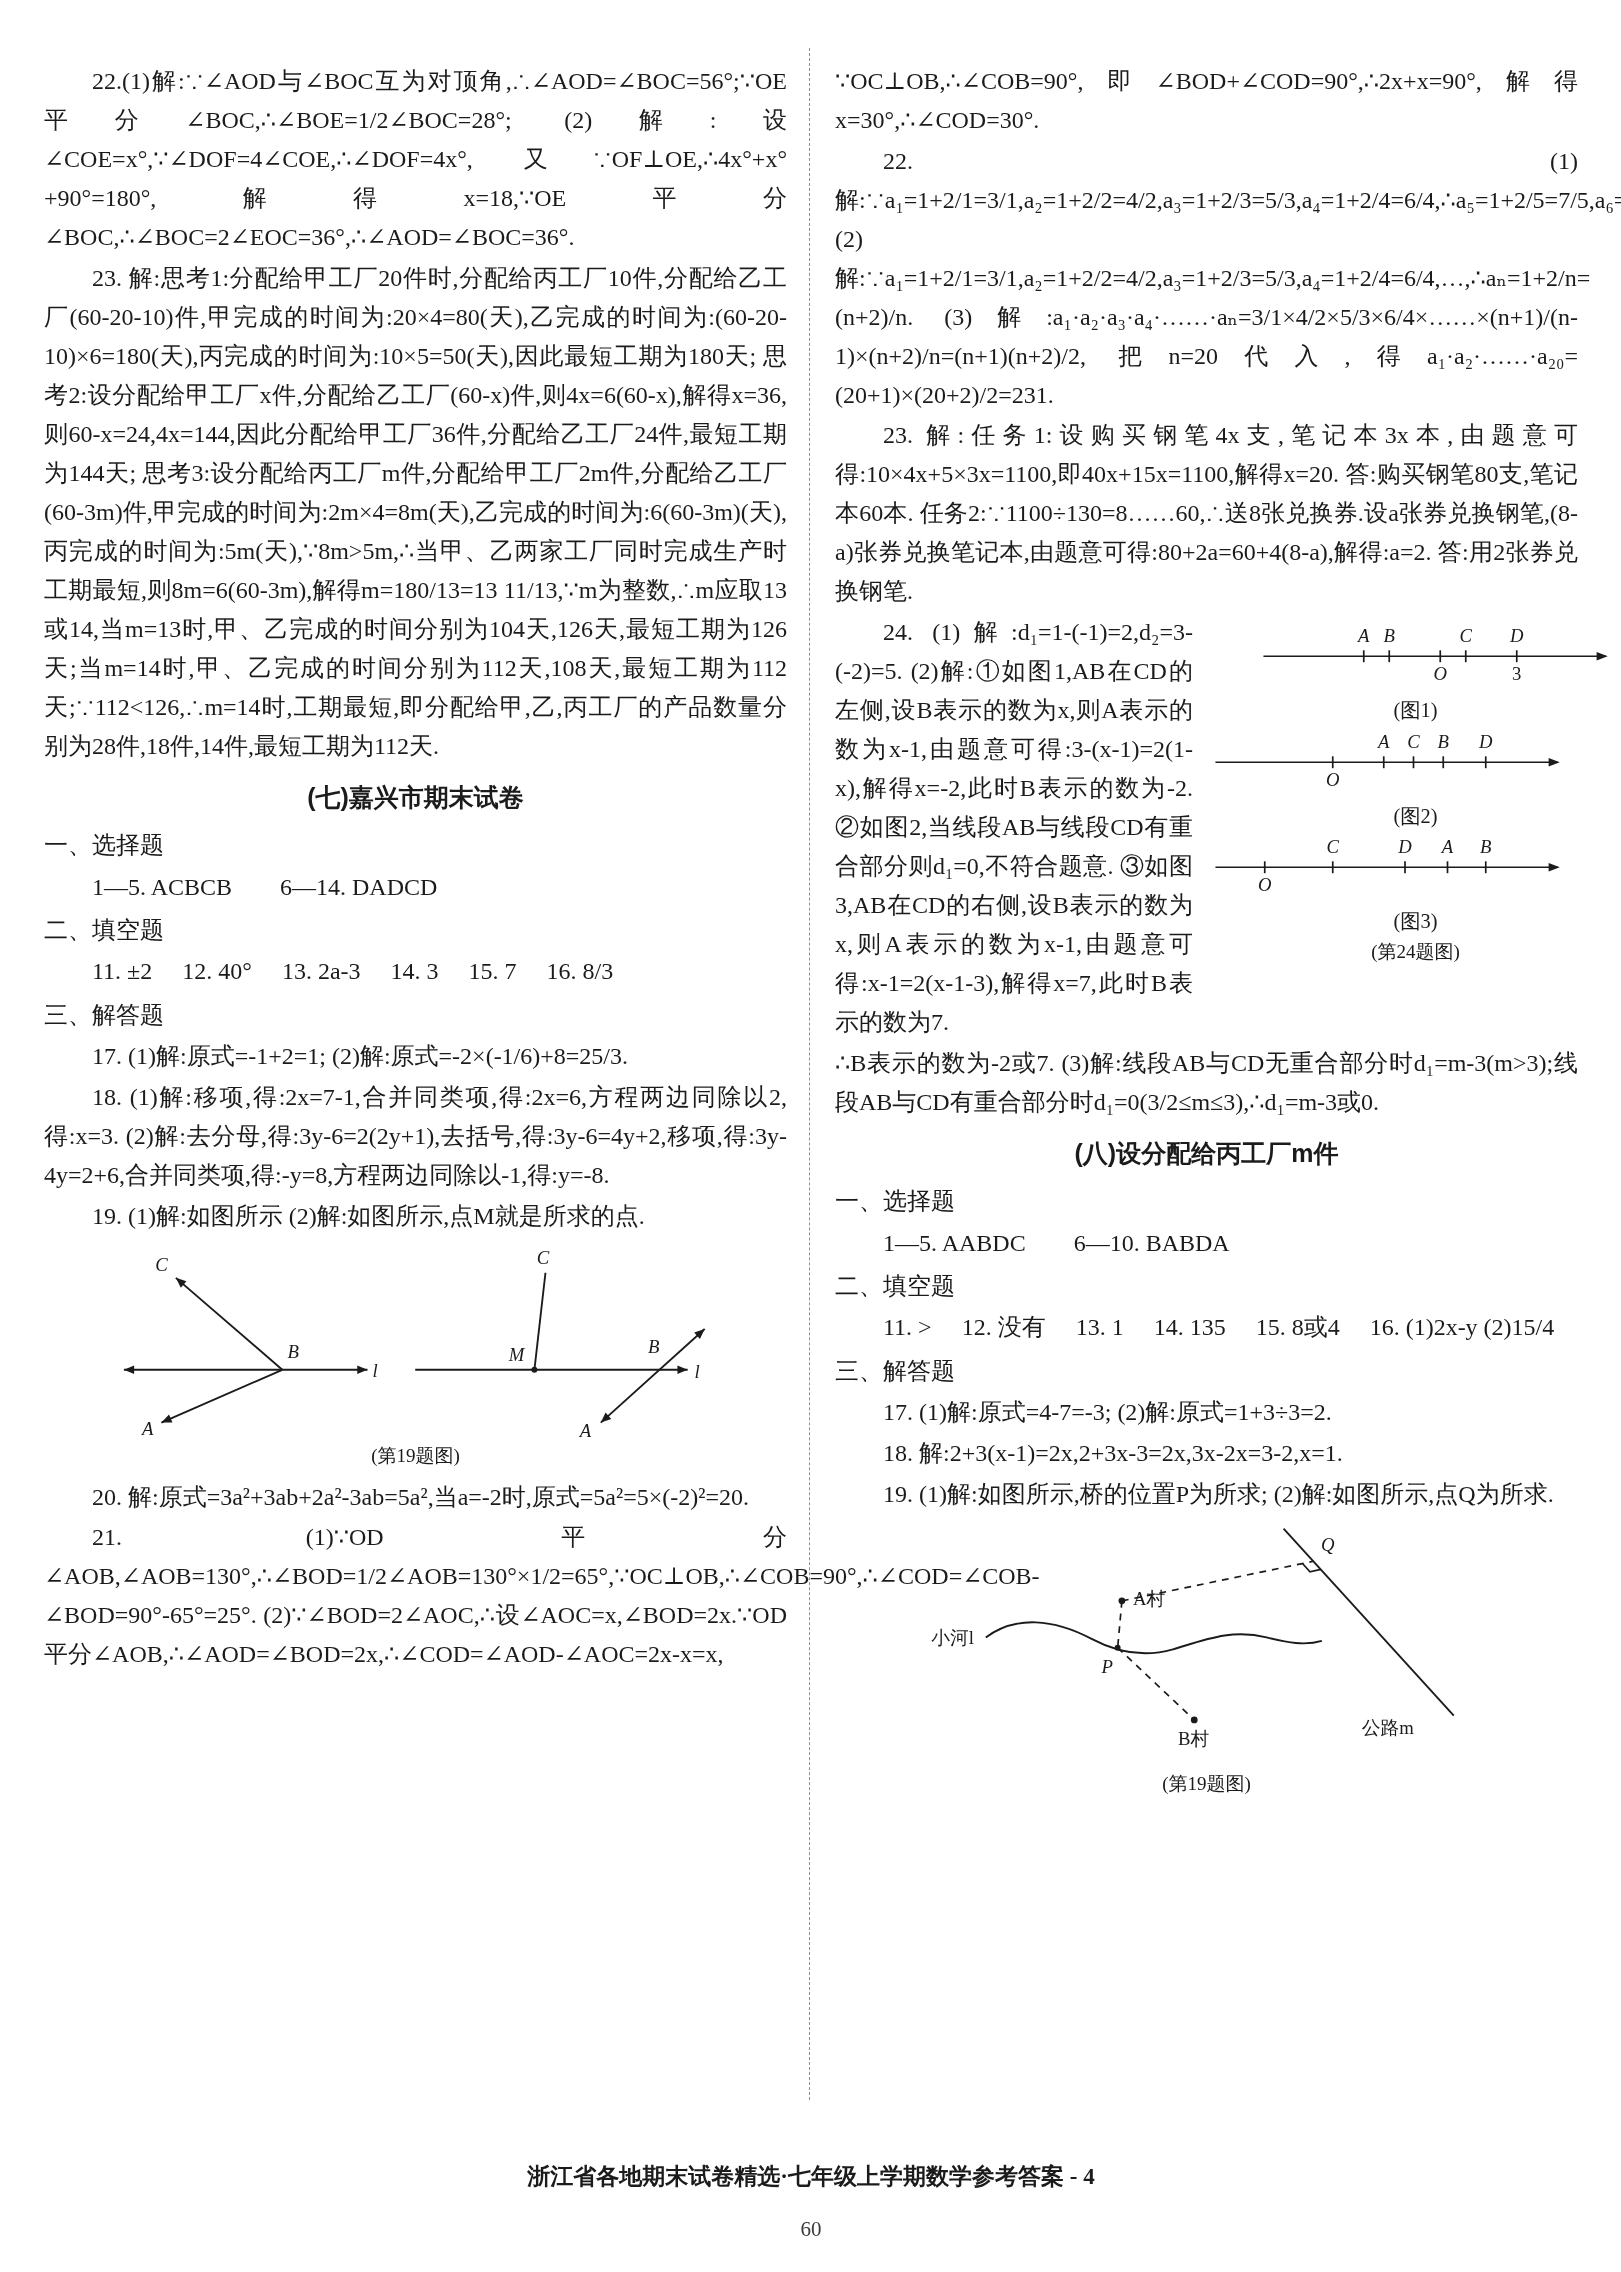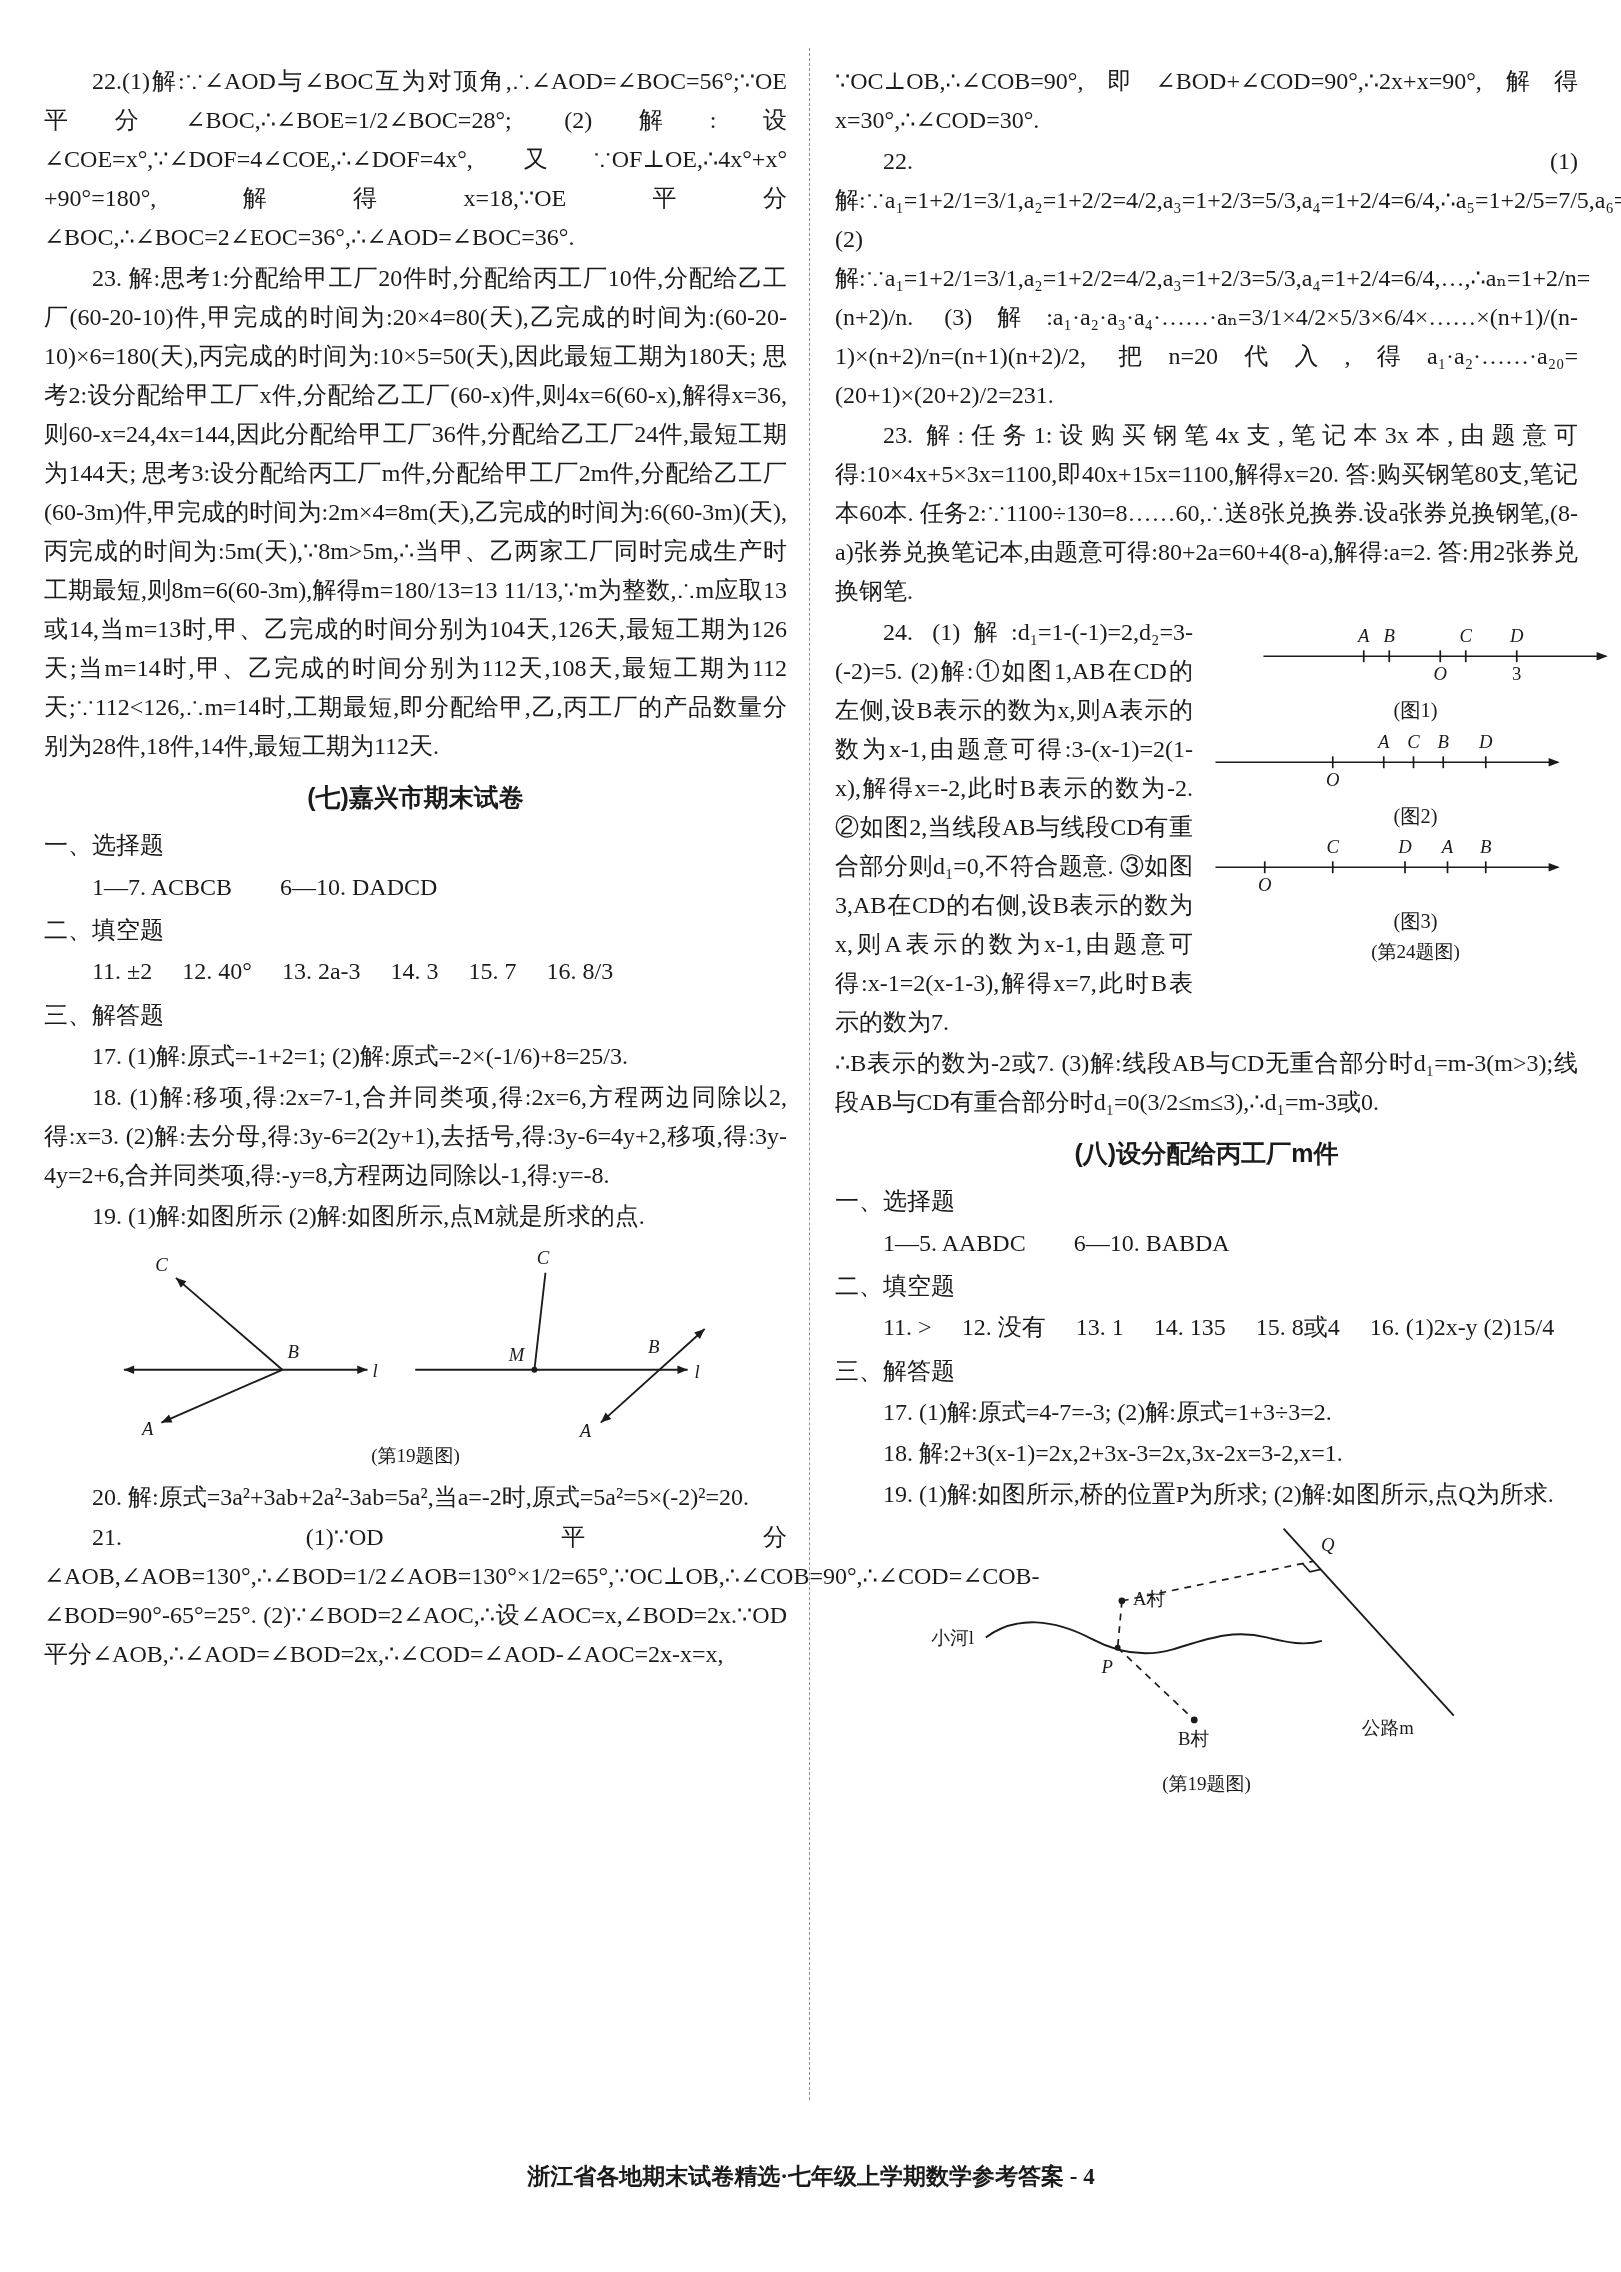--- a/index.html
+++ b/index.html
@@ -79,21 +79,21 @@
 <div class="page">
   <div class="columns">
 
     <div class="col">
       <p class="para indent">22.(1)解:∵∠AOD与∠BOC互为对顶角,∴∠AOD=∠BOC=56°;∵OE平分∠BOC,∴∠BOE=1/2∠BOC=28°; (2)解:设∠COE=x°,∵∠DOF=4∠COE,∴∠DOF=4x°, 又∵OF⊥OE,∴4x°+x°+90°=180°,解得x=18,∵OE平分∠BOC,∴∠BOC=2∠EOC=36°,∴∠AOD=∠BOC=36°.</p>
       <p class="para indent">23. 解:思考1:分配给甲工厂20件时,分配给丙工厂10件,分配给乙工厂(60-20-10)件,甲完成的时间为:20×4=80(天),乙完成的时间为:(60-20-10)×6=180(天),丙完成的时间为:10×5=50(天),因此最短工期为180天; 思考2:设分配给甲工厂x件,分配给乙工厂(60-x)件,则4x=6(60-x),解得x=36,则60-x=24,4x=144,因此分配给甲工厂36件,分配给乙工厂24件,最短工期为144天; 思考3:设分配给丙工厂m件,分配给甲工厂2m件,分配给乙工厂(60-3m)件,甲完成的时间为:2m×4=8m(天),乙完成的时间为:6(60-3m)(天),丙完成的时间为:5m(天),∵8m&gt;5m,∴当甲、乙两家工厂同时完成生产时工期最短,则8m=6(60-3m),解得m=180/13=13 11/13,∵m为整数,∴m应取13或14,当m=13时,甲、乙完成的时间分别为104天,126天,最短工期为126天;当m=14时,甲、乙完成的时间分别为112天,108天,最短工期为112天;∵112&lt;126,∴m=14时,工期最短,即分配给甲,乙,丙工厂的产品数量分别为28件,18件,14件,最短工期为112天.</p>
 
       <h3 class="exam-header">(七)嘉兴市期末试卷</h3>
 
       <p class="para sec">一、选择题</p>
-      <p class="para indent">1—7. ACBCB　　6—10. DADCD</p>
+      <p class="para indent">1—5. ACBCB　　6—14. DADCD</p>
       <p class="para sec">二、填空题</p>
       <p class="para indent">11. ±2　 12. 40°　 13. 2a-3　 14. 3　 15. 7　 16. 8/3</p>
       <p class="para sec">三、解答题</p>
 
       <p class="para indent">17. (1)解:原式=-1+2=1; (2)解:原式=-2×(-1/6)+8=25/3.</p>
       <p class="para indent">18. (1)解:移项,得:2x=7-1,合并同类项,得:2x=6,方程两边同除以2,得:x=3. (2)解:去分母,得:3y-6=2(2y+1),去括号,得:3y-6=4y+2,移项,得:3y-4y=2+6,合并同类项,得:-y=8,方程两边同除以-1,得:y=-8.</p>
       <p class="para indent">19. (1)解:如图所示 (2)解:如图所示,点M就是所求的点.</p>
 
       <div class="fig-row">
 
@@ -230,14 +230,15 @@
           <text class="fig-label-cn" x="512" y="252">公路m</text>
           <text class="fig-label-cn" x="296" y="264">B村</text>
         </svg>
         <div class="fig-caption">(第19题图)</div>
       </div>
     </div>
   </div>
 
   <div class="divider"></div>
   <div class="footer">浙江省各地期末试卷精选·七年级上学期数学参考答案 - 4</div>
+  <div class="page-number">60</div>
 </div>
 
 
 </body></html>

